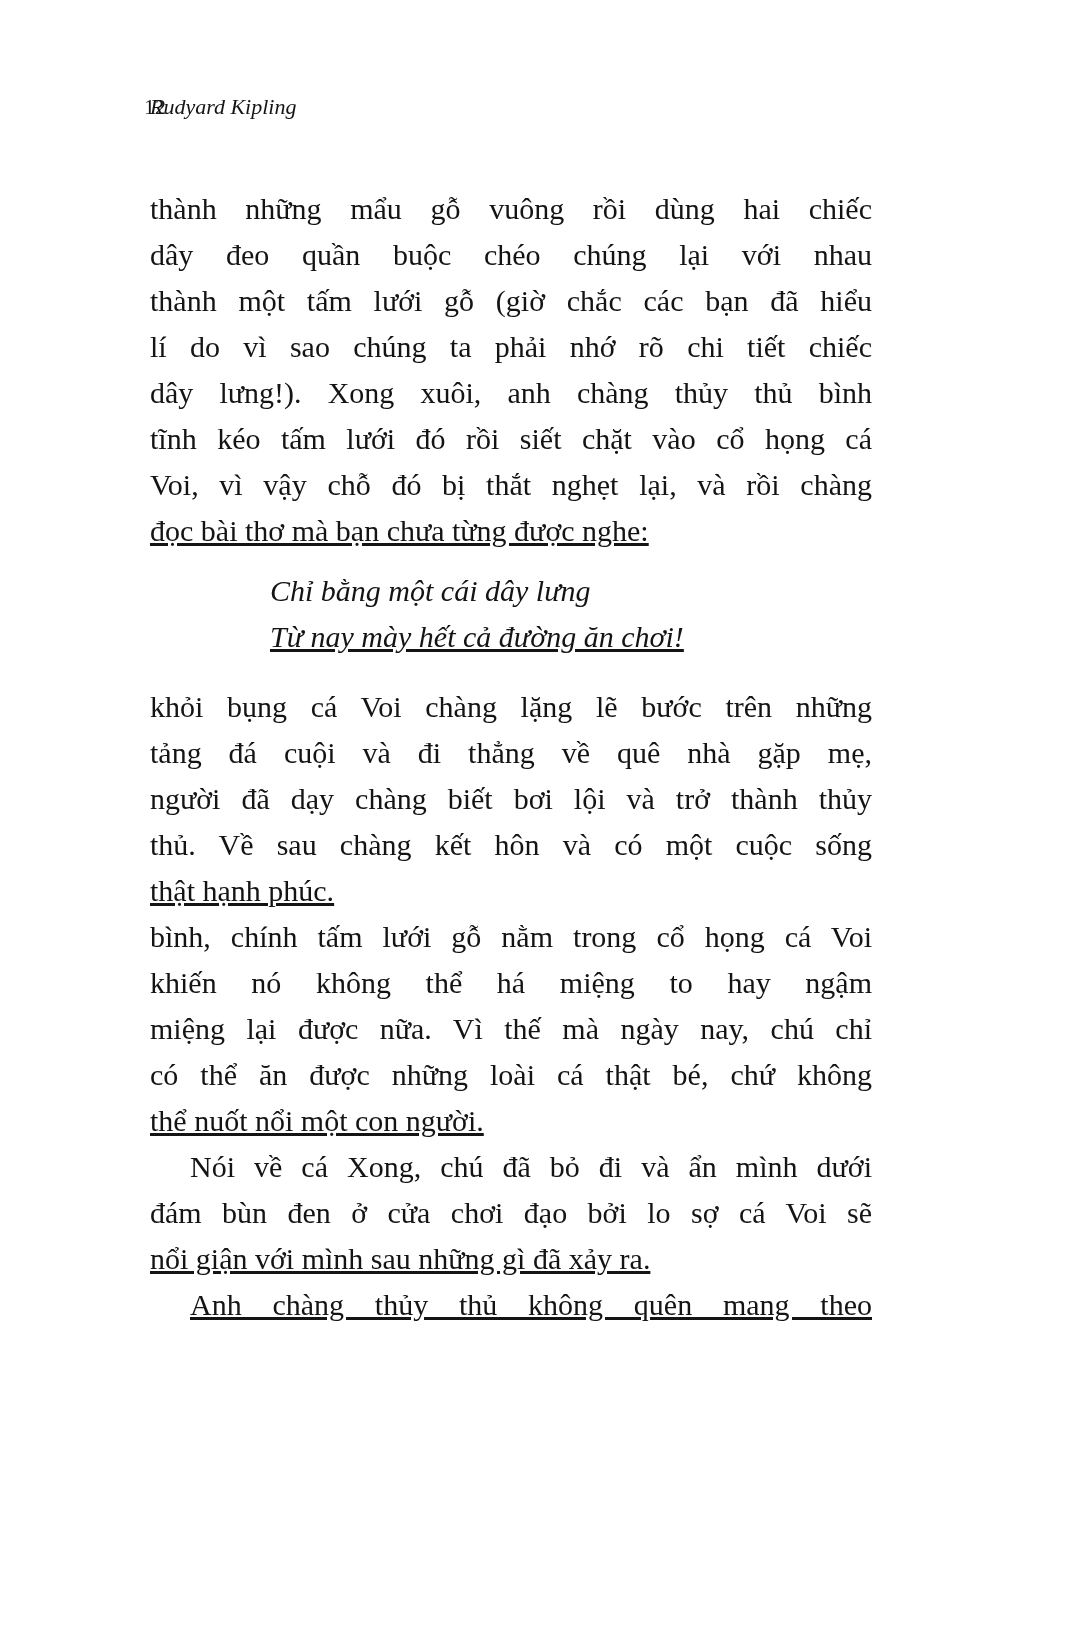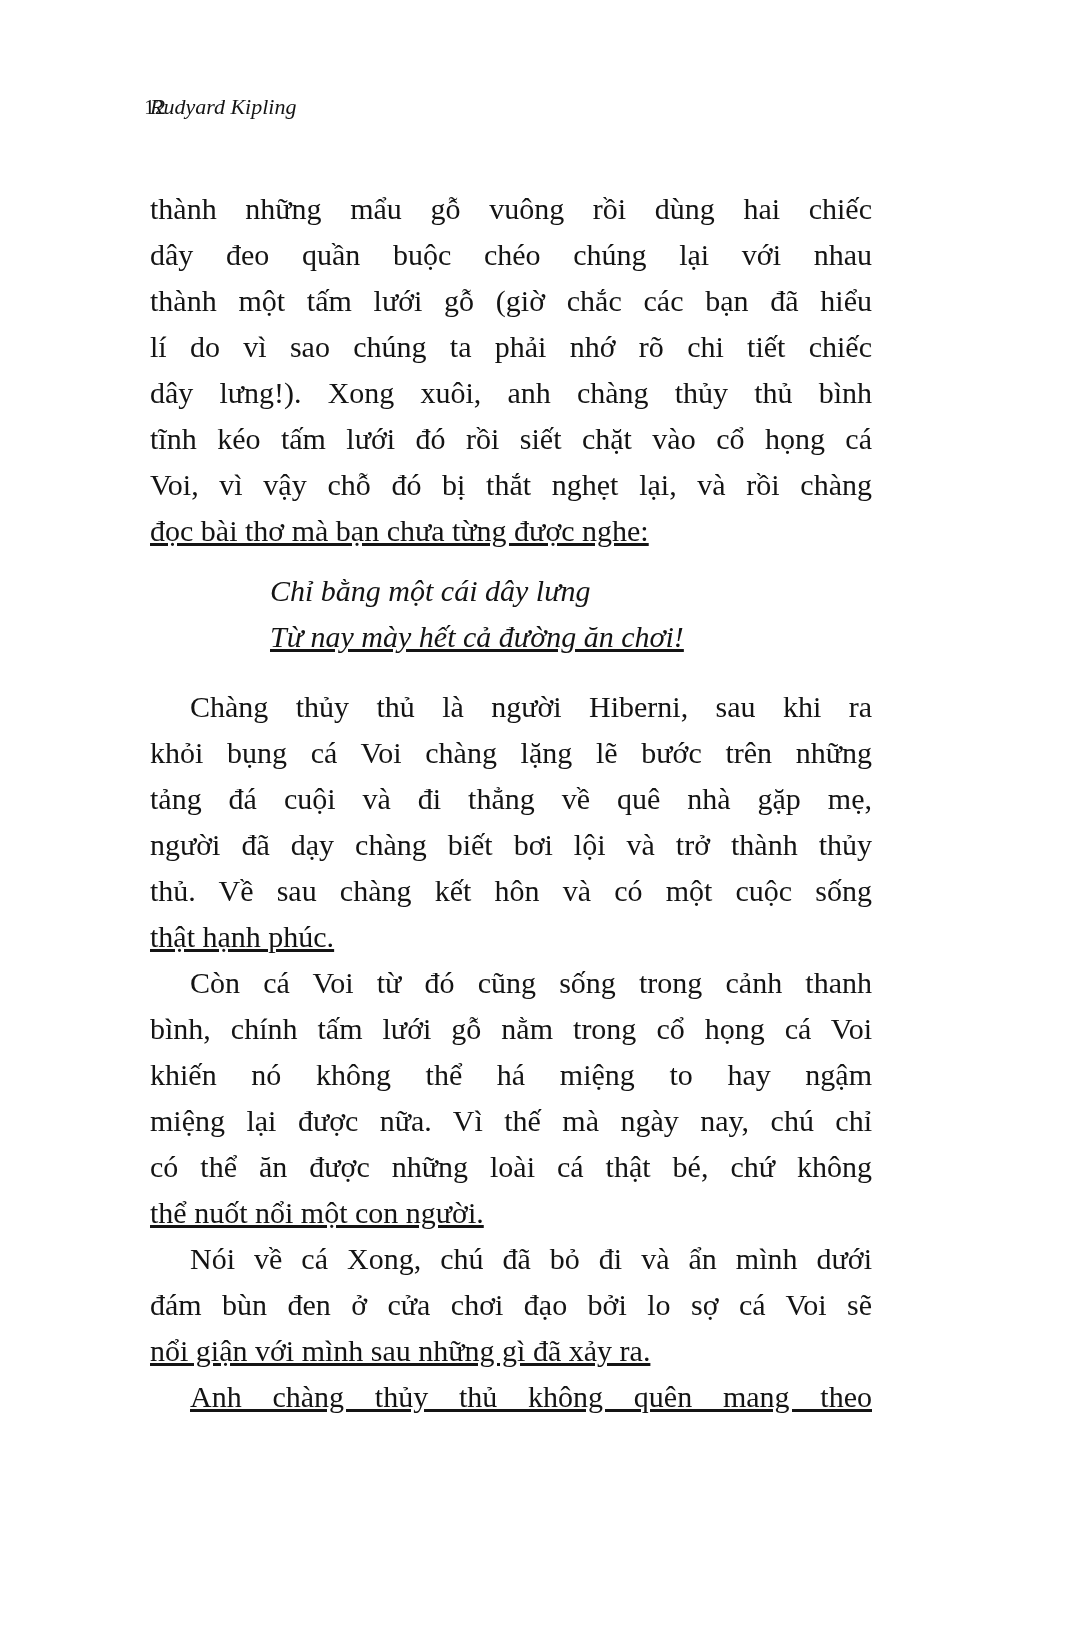--- a/index.html
+++ b/index.html
@@ -78,29 +78,27 @@
         <div class="line">dây lưng!). Xong xuôi, anh chàng thủy thủ bình</div>
         <div class="line">tĩnh kéo tấm lưới đó rồi siết chặt vào cổ họng cá</div>
         <div class="line">Voi, vì vậy chỗ đó bị thắt nghẹt lại, và rồi chàng</div>
         <div class="line last">đọc bài thơ mà bạn chưa từng được nghe:</div>
       </div>
       <div class="paragraph verse">
         <div class="line">Chỉ bằng một cái dây lưng</div>
         <div class="line last">Từ nay mày hết cả đường ăn chơi!</div>
       </div>
       <div class="paragraph body">
-        <div class="line indent">Chàng thủy thủ là người Hiberni, sau khi ra</div>
         <div class="line">khỏi bụng cá Voi chàng lặng lẽ bước trên những</div>
         <div class="line">tảng đá cuội và đi thẳng về quê nhà gặp mẹ,</div>
         <div class="line">người đã dạy chàng biết bơi lội và trở thành thủy</div>
         <div class="line">thủ. Về sau chàng kết hôn và có một cuộc sống</div>
         <div class="line last">thật hạnh phúc.</div>
       </div>
       <div class="paragraph body">
-        <div class="line indent">Còn cá Voi từ đó cũng sống trong cảnh thanh</div>
         <div class="line">bình, chính tấm lưới gỗ nằm trong cổ họng cá Voi</div>
         <div class="line">khiến nó không thể há miệng to hay ngậm</div>
         <div class="line">miệng lại được nữa. Vì thế mà ngày nay, chú chỉ</div>
         <div class="line">có thể ăn được những loài cá thật bé, chứ không</div>
         <div class="line last">thể nuốt nổi một con người.</div>
       </div>
       <div class="paragraph body">
         <div class="line indent">Nói về cá Xong, chú đã bỏ đi và ẩn mình dưới</div>
         <div class="line">đám bùn đen ở cửa chơi đạo bởi lo sợ cá Voi sẽ</div>
         <div class="line last">nổi giận với mình sau những gì đã xảy ra.</div>

